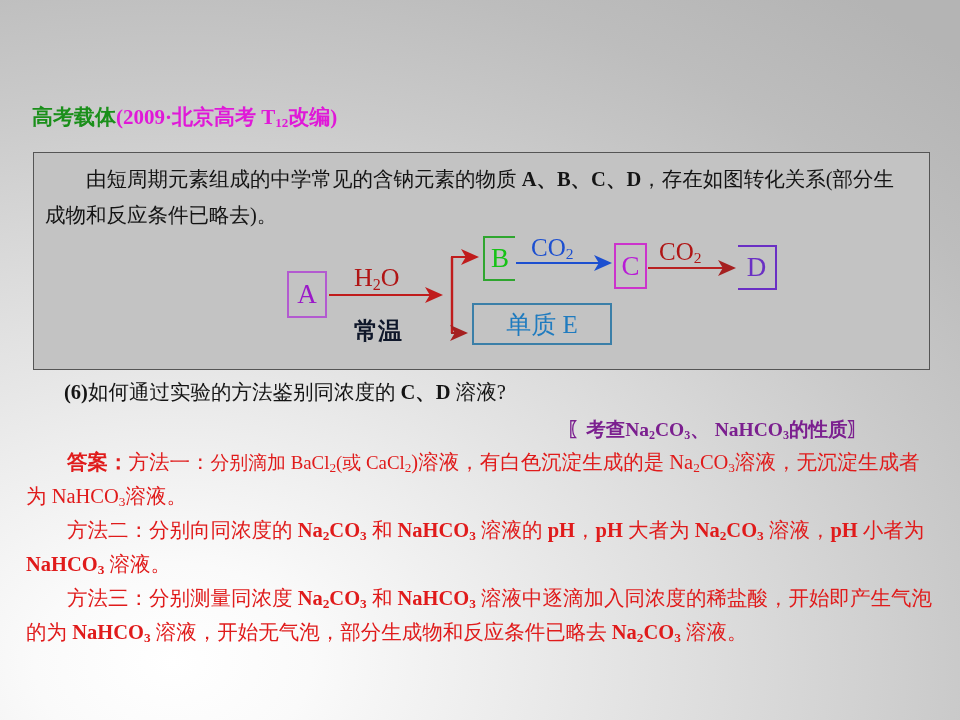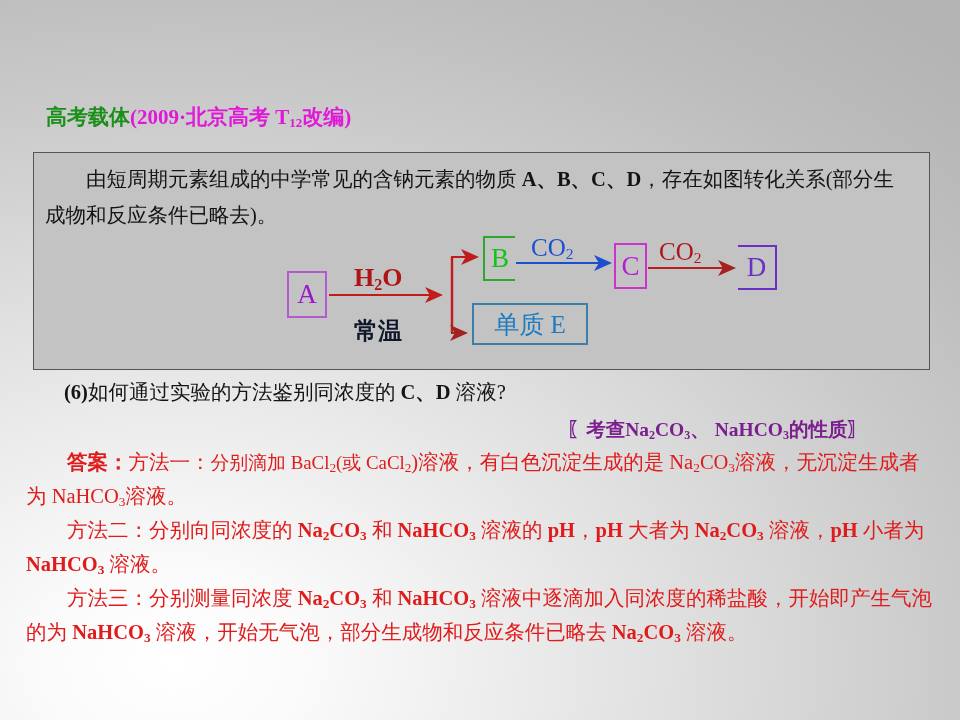--- a/index.html
+++ b/index.html
@@ -19,21 +19,21 @@
     position: relative;
     width: 960px;
     height: 720px;
     background:
       radial-gradient(120% 115% at 18% 92%, #ffffff 0%, #fafafa 12%, #ededed 28%, #dcdcdc 48%, #cacaca 68%, #bdbdbd 84%, #b4b4b4 100%);
   }
 
   
   #title-line {
     position: absolute;
-    left: 46px;
+    left: 32px;
     top: 103px;
     font-size: 21px;
     font-weight: bold;
     white-space: nowrap;
     letter-spacing: 0px;
   }
   .t-green { color: #1a8f1a; }
   .t-magenta { color: #e018d8; }
   .t-magenta sub {
     font-size: 0.62em;
@@ -107,30 +107,30 @@
     border: 2px solid #cc33cc;
     color: #b81bd6;
   }
   #box-D {
     left: 704px; top: 10px; width: 39px; height: 45px;
     border: 2px solid #6a2fc4;
     border-left: none;
     color: #6a2fc4;
   }
   #box-E {
-    left: 438px; top: 68px; width: 116px; height: 42px;
+    left: 438px; top: 68px; width: 140px; height: 42px;
     border: 2px solid #3b7fa8;
     color: #1f7bbf;
     font-size: 25px;
   }
 
   
   #lbl-h2o {
     left: 320px; top: 30px;
-    font-size: 26px; color: #b01515; font-weight: bold;
+    font-size: 26px; color: #b01515;
   }
   #lbl-h2o sub { font-size: 0.62em; vertical-align: -0.22em; }
   #lbl-changwen {
     left: 320px; top: 84px;
     font-size: 24px; color: #0f172a; font-weight: bold;
   }
   #lbl-co2-1 {
     left: 497px; top: 0px;
     font-size: 25px; color: #1c4fd0;
   }

